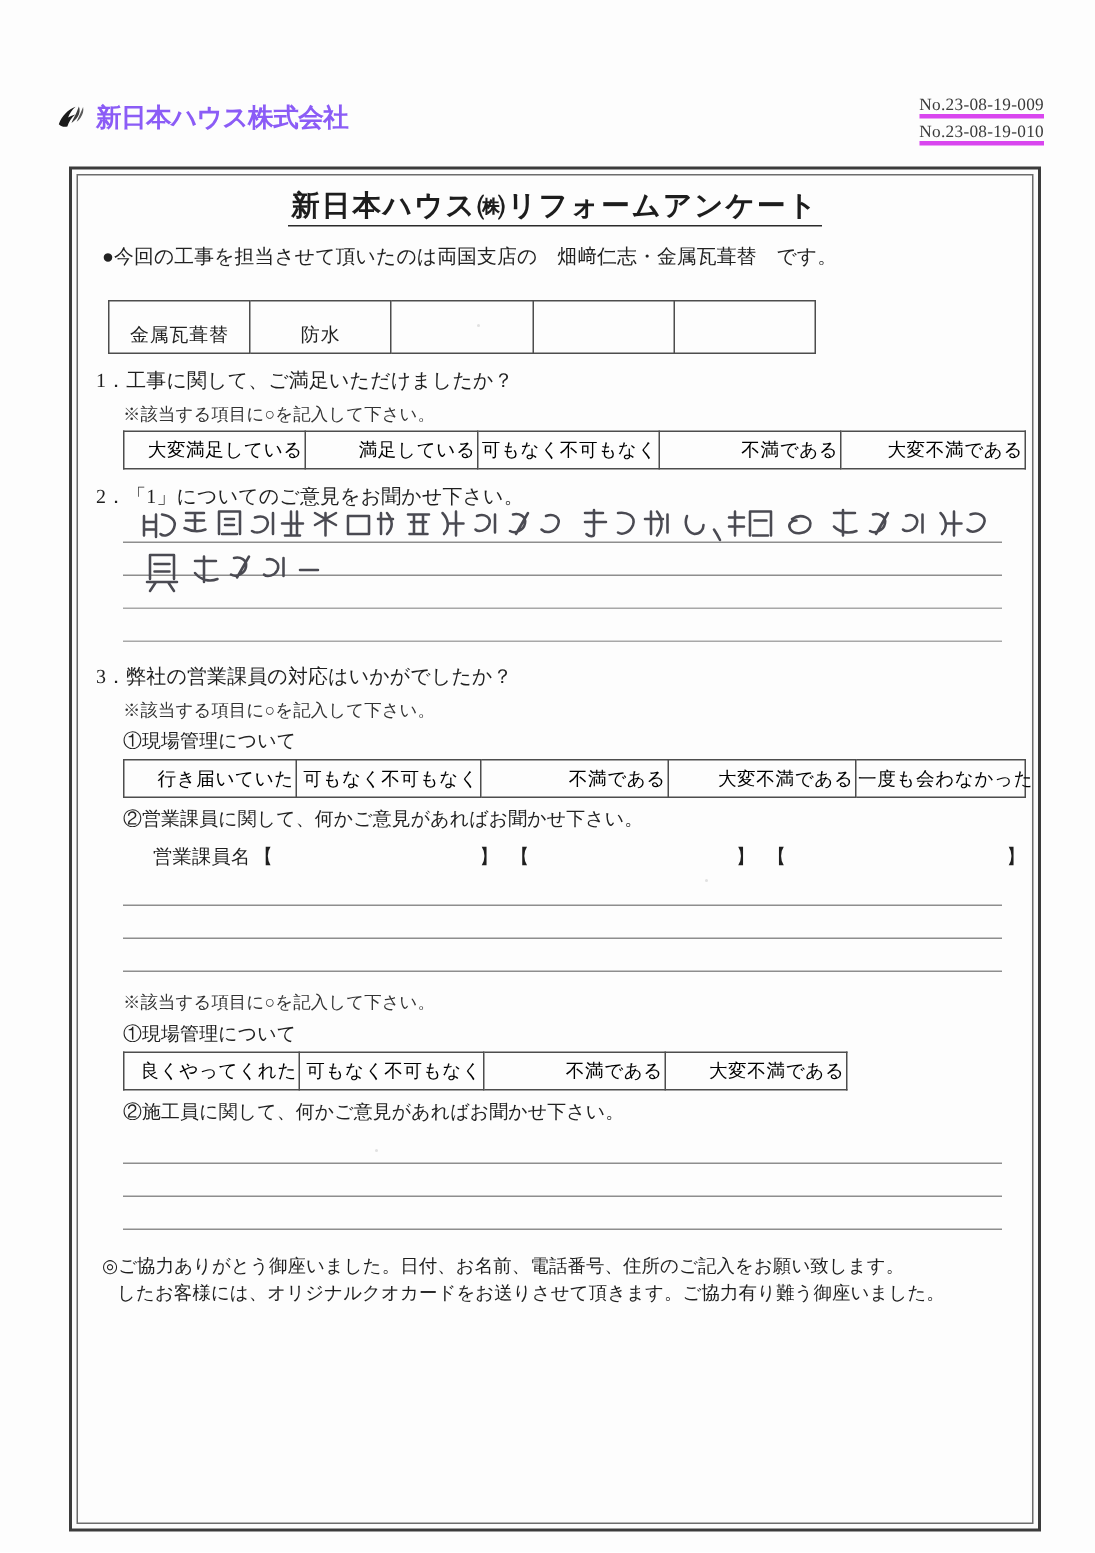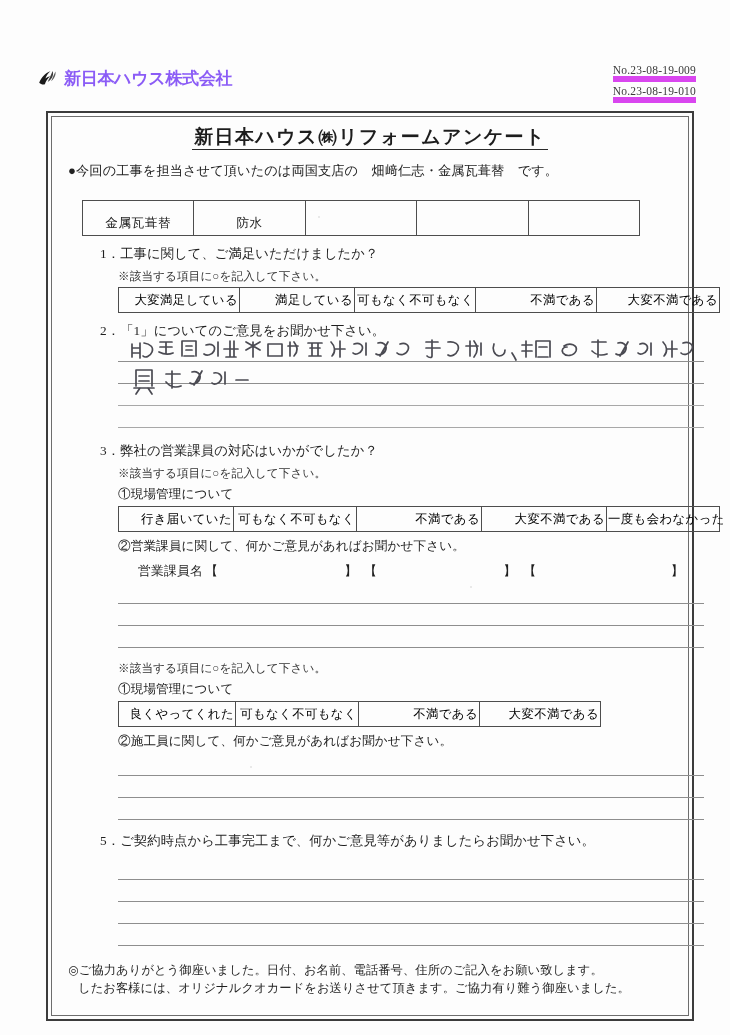--- a/index.html
+++ b/index.html
@@ -53,21 +53,21 @@
   }
   .docnos {
     position: absolute;
     right: 0;
     top: -2px;
     text-align: left;
   }
   .docno {
     font-size: 11.5px;
     letter-spacing: 0.2px;
-    border-bottom: 6px solid #d946ef;
+    border-bottom: 3px solid #d946ef;
     padding-bottom: 0px;
     margin-bottom: 3px;
     white-space: nowrap;
     color: #3a3a3a;
   }
 
   
   .frame {
     position: absolute;
     left: 46px;
@@ -109,40 +109,39 @@
   .lede {
     font-size: 13.2px;
     letter-spacing: 0.1px;
     margin: 11px 0 0 12px;
     color: #222;
     white-space: nowrap;
   }
 
   
   .worktable {
-    margin: 20px 0 0 26px;
-    width: 558px;
+    margin: 20px 0 0 16px;
+    width: 472px;
     border-collapse: collapse;
     table-layout: fixed;
   }
   .worktable td {
     border: 1px solid #4d4d4d;
     height: 30px;
     text-align: center;
     vertical-align: bottom;
     padding-bottom: 3px;
     font-size: 12.6px;
     letter-spacing: 0.6px;
     color: #222;
   }
 
   
   .q {
     margin-top: 9px;
-    margin-left: 36px;
   }
   .q-head {
     font-size: 13.3px;
     letter-spacing: 0.1px;
     margin-left: 8px;
     color: #1f1f1f;
   }
   .q-note {
     font-size: 11.6px;
     letter-spacing: 0.1px;
@@ -403,29 +402,20 @@
       </tbody>
         </table>
       <div class="q-sub" style="margin-top:6px;">②施工員に関して、何かご意見があればお聞かせ下さい。</div>
       <div class="rules" style="margin-top:4px;">
         <div class="rule"></div>
         <div class="rule"></div>
         <div class="rule"></div>
       </div>
     </div>
 
-    <div class="q" style="margin-top:12px;">
-      <div class="q-head">5．ご契約時点から工事完工まで、何かご意見等がありましたらお聞かせ下さい。</div>
-      <div class="rules" style="margin-top:8px;">
-        <div class="rule"></div>
-        <div class="rule"></div>
-        <div class="rule"></div>
-        <div class="rule"></div>
-      </div>
-    </div>
 
     <div class="closing">
       <div class="l1">◎ご協力ありがとう御座いました。日付、お名前、電話番号、住所のご記入をお願い致します。</div>
       <div class="l3">したお客様には、オリジナルクオカードをお送りさせて頂きます。ご協力有り難う御座いました。</div>
     </div>
 
   </div>
 
   <div class="speck" style="left:318px; top:216px; width:2px; height:2px;"></div>
   <div class="speck" style="left:250px; top:766px; width:2px; height:2px;"></div>

